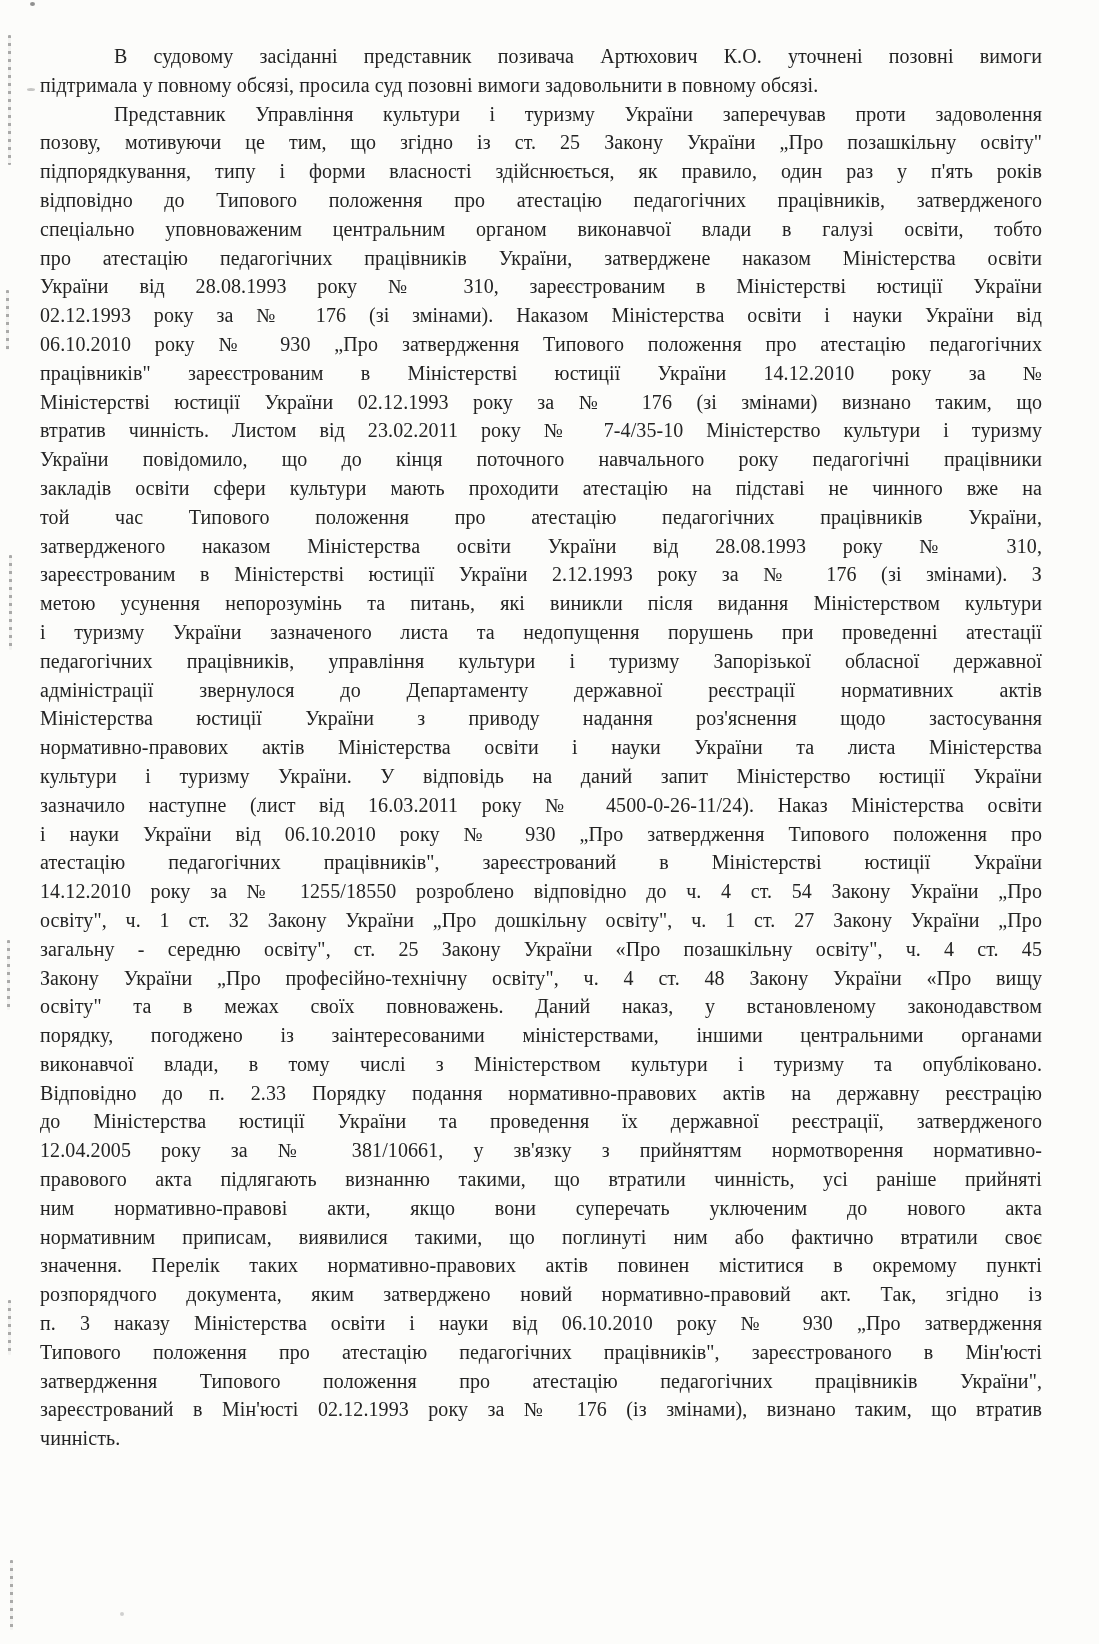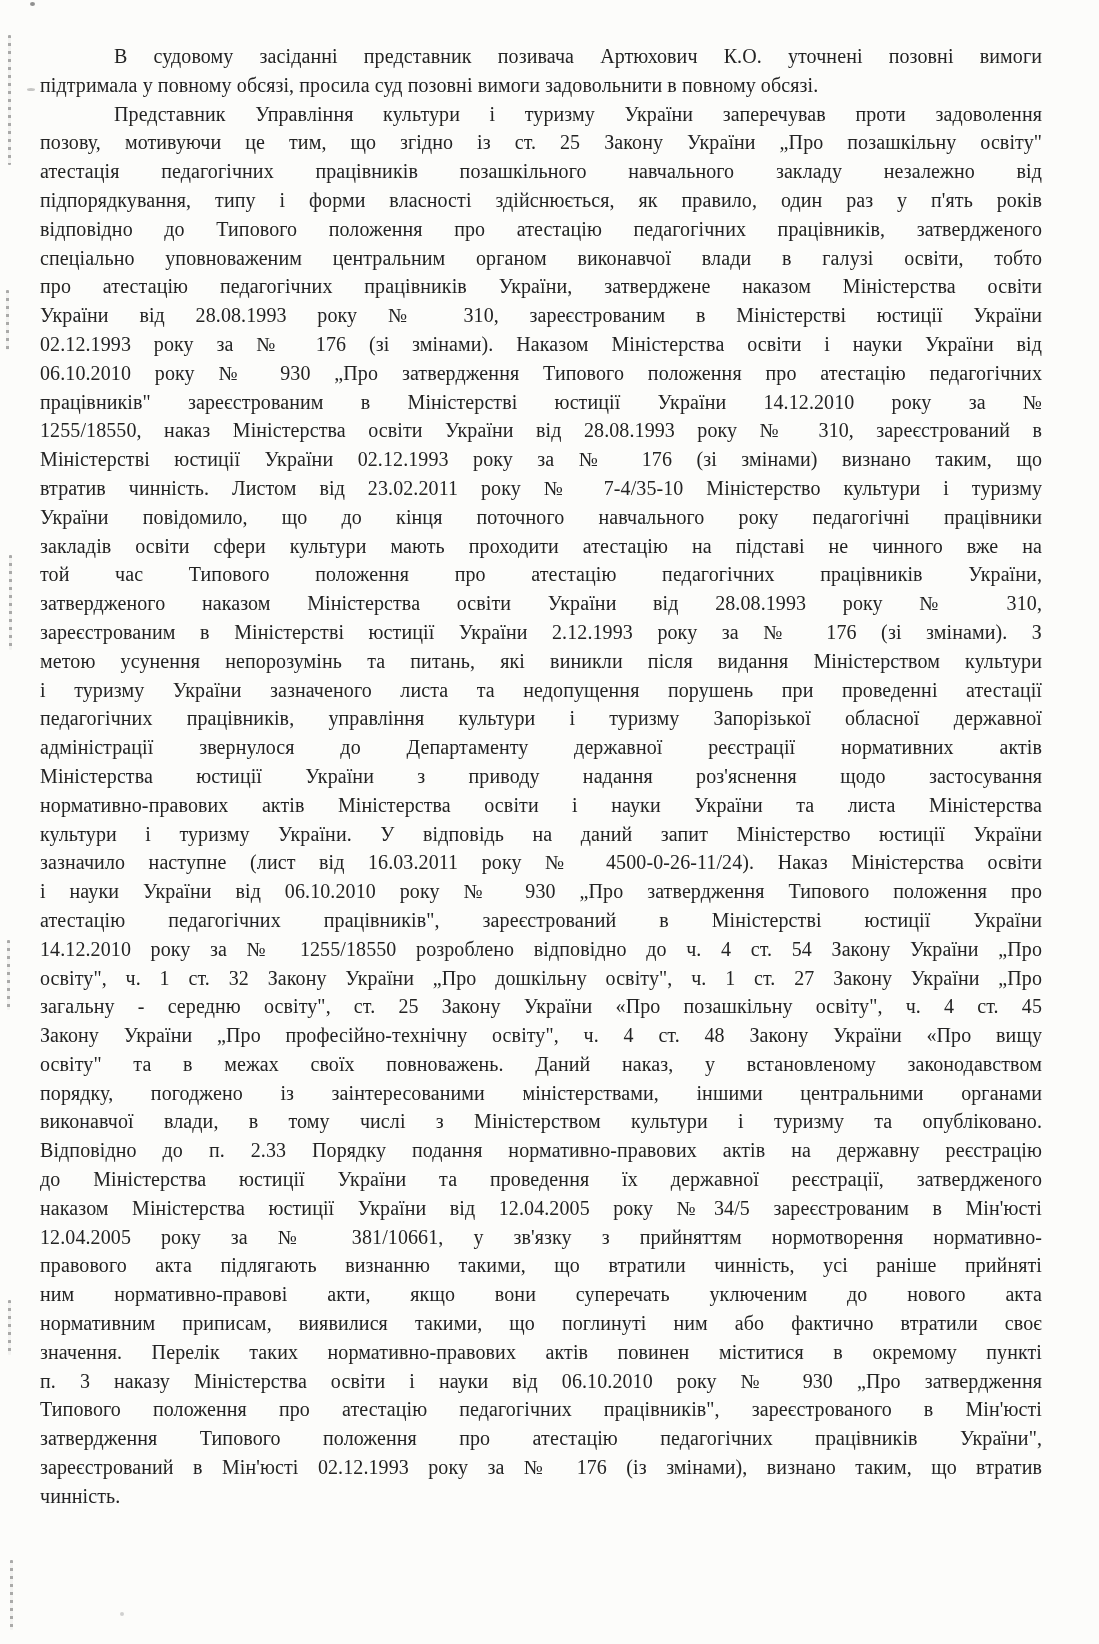--- a/index.html
+++ b/index.html
@@ -74,30 +74,28 @@
   <div class="speck s2"></div>
   <div class="speck s3"></div>
   <div class="doc">
       <div class="paragraph">
         <div class="line first">В судовому засіданні представник позивача Артюхович К.О. уточнені позовні вимоги</div>
         <div class="line last">підтримала у повному обсязі, просила суд позовні вимоги задовольнити в повному обсязі.</div>
       </div>
       <div class="paragraph">
         <div class="line first">Представник Управління культури і туризму України заперечував проти задоволення</div>
         <div class="line">позову, мотивуючи це тим, що згідно із ст. 25 Закону України „Про позашкільну освіту"</div>
-        <div class="line">атестація педагогічних працівників позашкільного навчального закладу незалежно від</div>
         <div class="line">підпорядкування, типу і форми власності здійснюється, як правило, один раз у п'ять років</div>
         <div class="line">відповідно до Типового положення про атестацію педагогічних працівників, затвердженого</div>
         <div class="line">спеціально уповноваженим центральним органом виконавчої влади в галузі освіти, тобто</div>
         <div class="line">про атестацію педагогічних працівників України, затверджене наказом Міністерства освіти</div>
         <div class="line">України від 28.08.1993 року № 310, зареєстрованим в Міністерстві юстиції України</div>
         <div class="line">02.12.1993 року за № 176 (зі змінами). Наказом Міністерства освіти і науки України від</div>
         <div class="line">06.10.2010 року № 930 „Про затвердження Типового положення про атестацію педагогічних</div>
         <div class="line">працівників" зареєстрованим в Міністерстві юстиції України 14.12.2010 року за №</div>
-        <div class="line">1255/18550, наказ Міністерства освіти України від 28.08.1993 року № 310, зареєстрований в</div>
         <div class="line">Міністерстві юстиції України 02.12.1993 року за № 176 (зі змінами) визнано таким, що</div>
         <div class="line">втратив чинність. Листом від 23.02.2011 року № 7-4/35-10 Міністерство культури і туризму</div>
         <div class="line">України повідомило, що до кінця поточного навчального року педагогічні працівники</div>
         <div class="line">закладів освіти сфери культури мають проходити атестацію на підставі не чинного вже на</div>
         <div class="line">той час Типового положення про атестацію педагогічних працівників України,</div>
         <div class="line">затвердженого наказом Міністерства освіти України від 28.08.1993 року № 310,</div>
         <div class="line">зареєстрованим в Міністерстві юстиції України 2.12.1993 року за № 176 (зі змінами). З</div>
         <div class="line">метою усунення непорозумінь та питань, які виникли після видання Міністерством культури</div>
         <div class="line">і туризму України зазначеного листа та недопущення порушень при проведенні атестації</div>
         <div class="line">педагогічних працівників, управління культури і туризму Запорізької обласної державної</div>
@@ -110,26 +108,26 @@
         <div class="line">атестацію педагогічних працівників", зареєстрований в Міністерстві юстиції України</div>
         <div class="line">14.12.2010 року за № 1255/18550 розроблено відповідно до ч. 4 ст. 54 Закону України „Про</div>
         <div class="line">освіту", ч. 1 ст. 32 Закону України „Про дошкільну освіту", ч. 1 ст. 27 Закону України „Про</div>
         <div class="line">загальну - середню освіту", ст. 25 Закону України «Про позашкільну освіту", ч. 4 ст. 45</div>
         <div class="line">Закону України „Про професійно-технічну освіту", ч. 4 ст. 48 Закону України «Про вищу</div>
         <div class="line">освіту" та в межах своїх повноважень. Даний наказ, у встановленому законодавством</div>
         <div class="line">порядку, погоджено із заінтересованими міністерствами, іншими центральними органами</div>
         <div class="line">виконавчої влади, в тому числі з Міністерством культури і туризму та опубліковано.</div>
         <div class="line">Відповідно до п. 2.33 Порядку подання нормативно-правових актів на державну  реєстрацію</div>
         <div class="line">до Міністерства юстиції України та проведення їх державної реєстрації, затвердженого</div>
-        <div class="line">наказом Міністерства юстиції України від 12.04.2005 року №34/5 зареєстрованим в Мін'юсті</div>
         <div class="line">12.04.2005 року за № 381/10661, у зв'язку з прийняттям нормотворення нормативно-</div>
         <div class="line">правового акта підлягають визнанню такими, що втратили чинність, усі раніше прийняті</div>
         <div class="line">ним нормативно-правові акти, якщо вони суперечать уключеним до нового акта</div>
         <div class="line">нормативним приписам, виявилися такими, що поглинуті ним або фактично втратили своє</div>
         <div class="line">значення. Перелік таких нормативно-правових актів повинен міститися в окремому пункті</div>
+        <div class="line">розпорядчого документа, яким затверджено новий нормативно-правовий акт. Так, згідно із</div>
         <div class="line">п. 3 наказу Міністерства освіти і науки від 06.10.2010 року № 930 „Про затвердження</div>
         <div class="line">Типового положення про атестацію педагогічних працівників", зареєстрованого в Мін'юсті</div>
         <div class="line">затвердження Типового положення про атестацію педагогічних працівників України",</div>
         <div class="line">зареєстрований в Мін'юсті 02.12.1993 року за № 176 (із змінами), визнано таким, що втратив</div>
         <div class="line last">чинність.</div>
       </div>
     </div>
 </div>
 
 </body></html>

